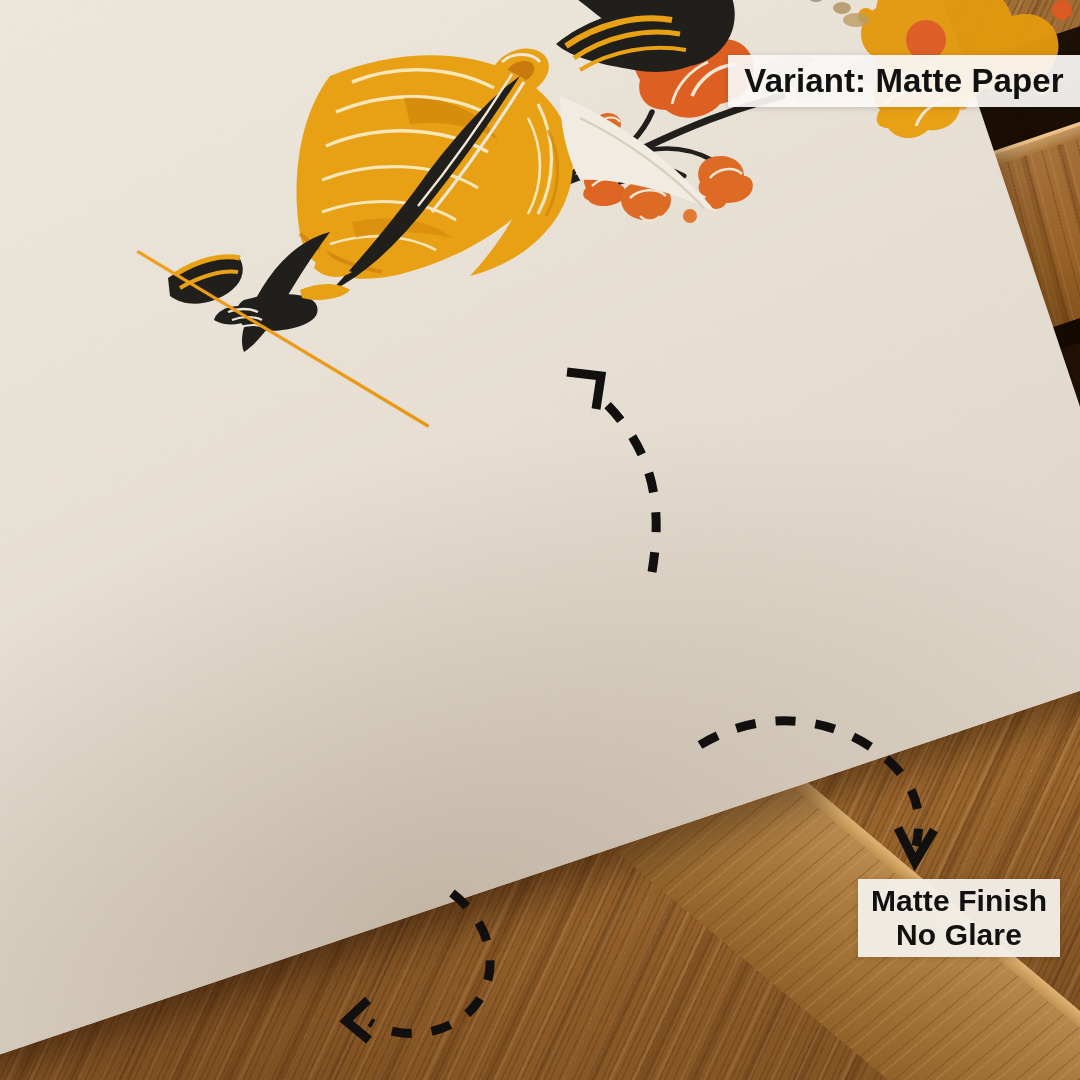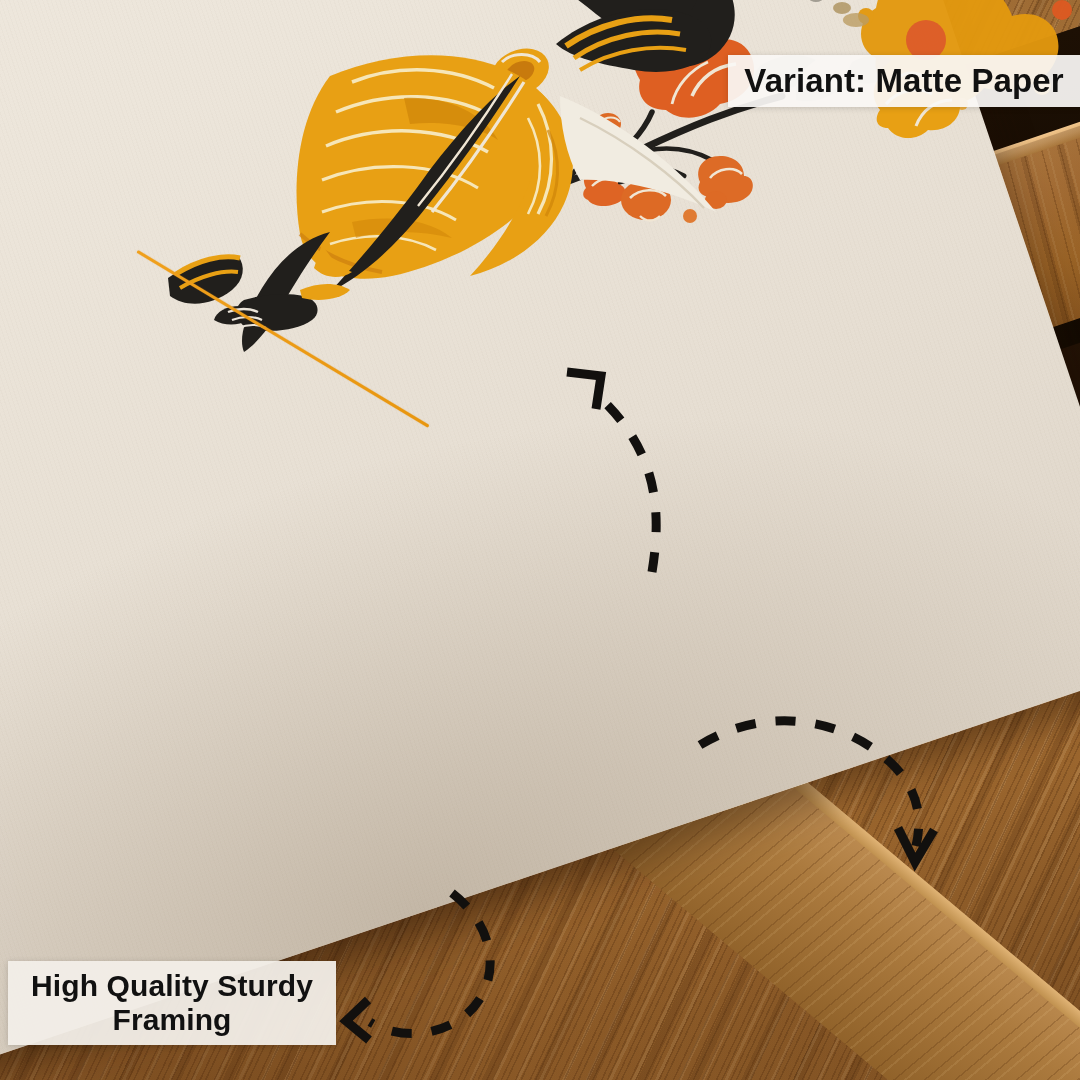--- a/index.html
+++ b/index.html
@@ -361,17 +361,17 @@
 
     <g>
       <path class="dash" d="M452,893 C500,930 502,988 462,1018 C430,1040 392,1036 370,1022"></path>
       <path class="head" d="M368,1000 L346,1021 L369,1040"></path>
     </g>
   </svg>
 
   <div class="label" id="label-variant">Variant: Matte Paper</div>
 
 
-
-  <div class="label" id="label-sturdy">High Quality Sturdy
-Framing</div>
+  <div class="label" id="label-matte">Matte Finish
+No Glare</div>
+
 
 </div>
 
 </body></html>

